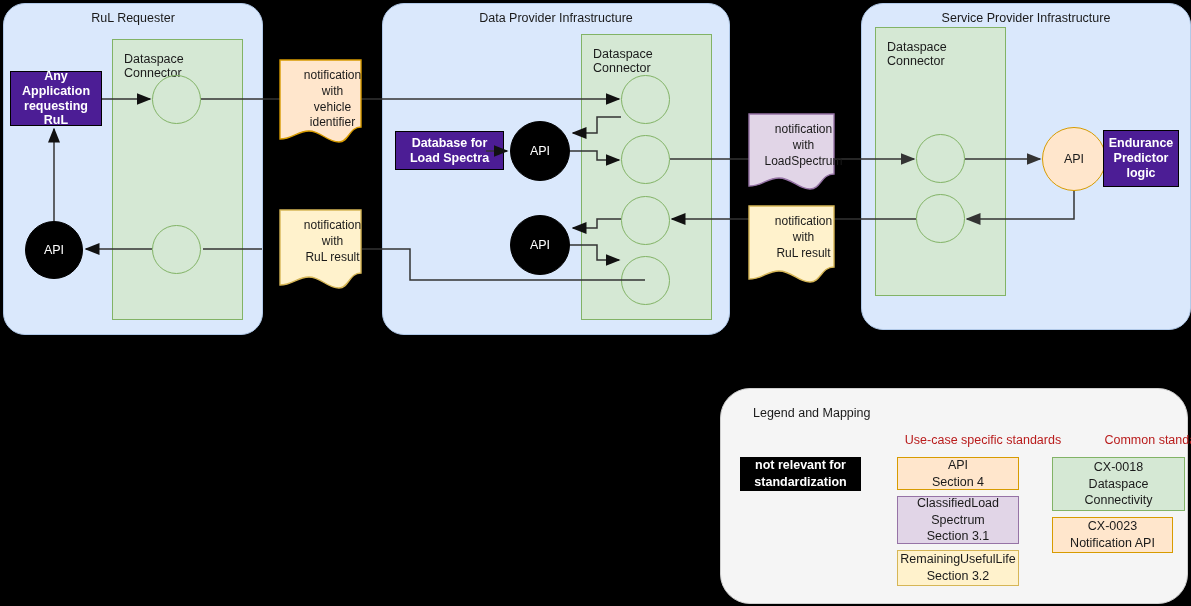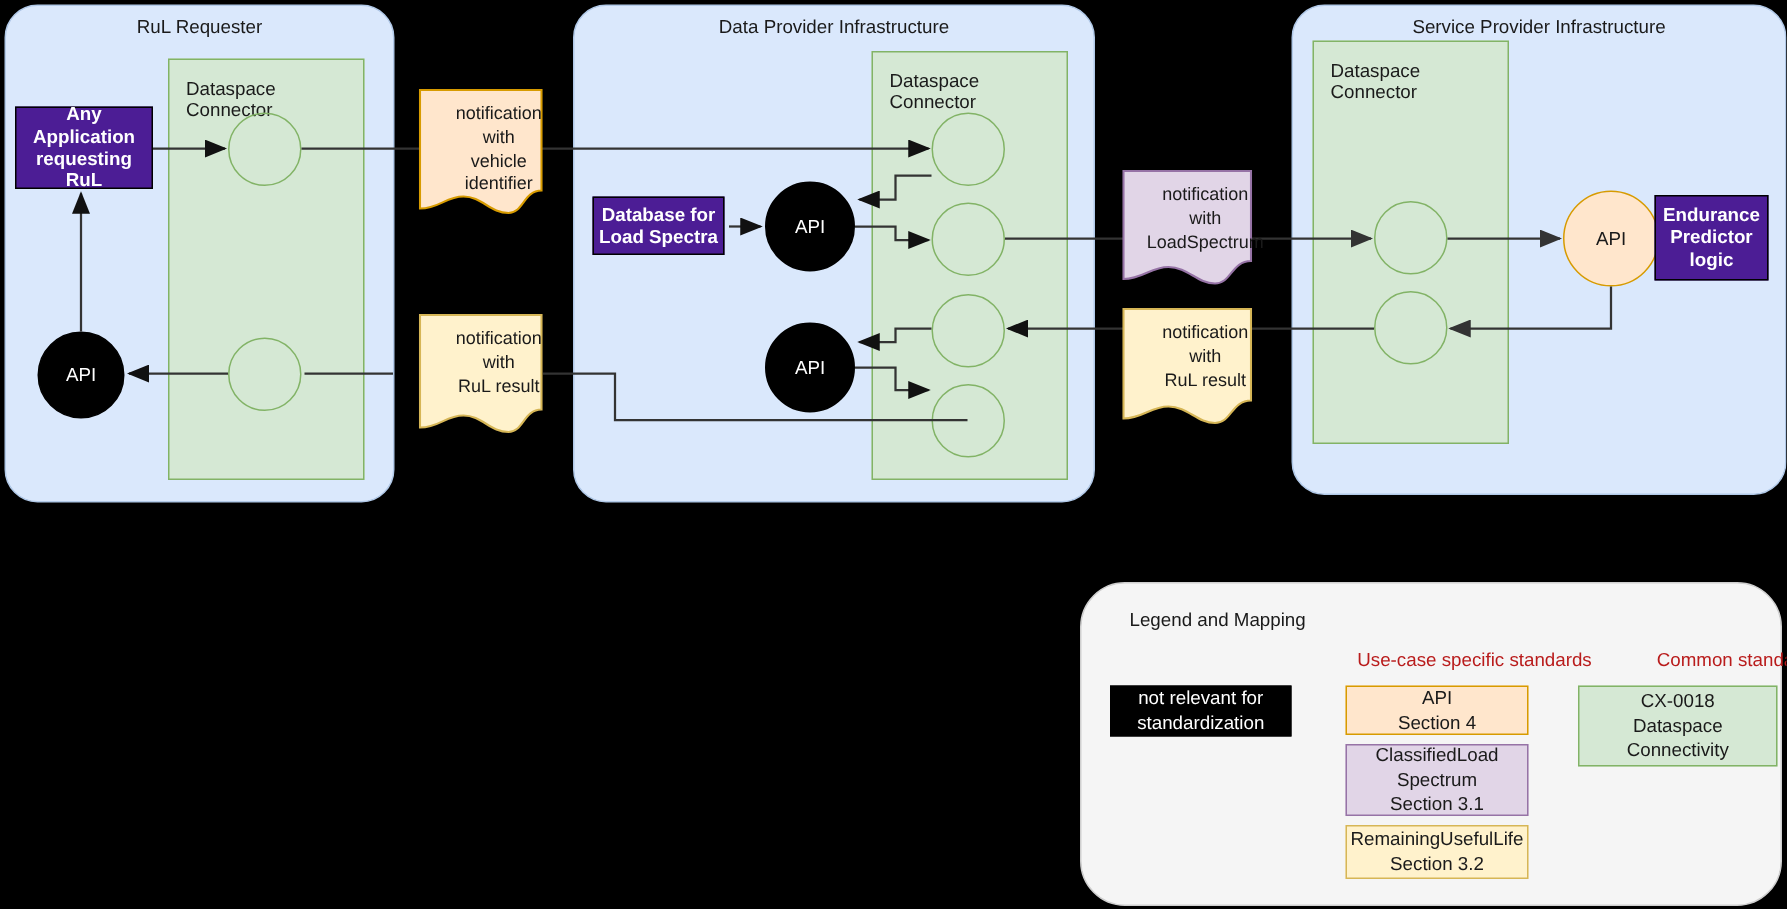--- a/index.html
+++ b/index.html
@@ -36,21 +36,21 @@
   
   .lines{position:absolute;left:0;top:0;pointer-events:none;}
 
   
   .legend{background:#f5f5f5;border:1px solid #cfcfcf;border-radius:30px;}
   .legend-title{position:absolute;left:32px;top:17px;font-size:12.5px;color:#1a1a1a;}
   .legend-head{position:absolute;font-size:12.5px;color:#b91c1c;text-align:center;}
   .chip{position:absolute;box-sizing:border-box;display:flex;flex-direction:column;
         align-items:center;justify-content:center;text-align:center;
         font-size:12.5px;line-height:1.33;color:#1a1a1a;}
-  .chip.black{background:#000;color:#fff;border:1px solid #000;font-weight:normal;}
+  .chip.black{background:#000;color:#fff;border:1px solid #000;font-weight:bold;}
   .chip.orange{background:#ffe6cc;border:1px solid #d79b00;}
   .chip.purple{background:#e1d5e7;border:1px solid #9673a6;}
   .chip.yellow{background:#fff2cc;border:1px solid #d6b656;}
   .chip.green{background:#d5e8d4;border:1px solid #82b366;}
 </style>
 </head>
 <body>
 
 <div id="stage">
 
@@ -80,21 +80,21 @@
 
   <div class="abs connector" style="left:581px;top:34px;width:131px;height:286px;">
     <div class="connector-title">Dataspace Connector</div>
   </div>
 
   <div class="abs greencircle" style="left:621px;top:75px;width:49px;height:49px;"></div>
   <div class="abs greencircle" style="left:621px;top:135px;width:49px;height:49px;"></div>
   <div class="abs greencircle" style="left:621px;top:196px;width:49px;height:49px;"></div>
   <div class="abs greencircle" style="left:621px;top:256px;width:49px;height:49px;"></div>
 
-  <div class="abs blackbox" style="left:395px;top:131px;width:88px;height:39px;">
+  <div class="abs blackbox" style="left:395px;top:131px;width:109px;height:39px;">
     <div>
       <div>Database for</div>
       <div>Load Spectra</div>
     </div>
   </div>
 
   <div class="abs blackcircle" style="left:510px;top:121px;width:60px;height:60px;">API</div>
   <div class="abs blackcircle" style="left:510px;top:215px;width:60px;height:60px;">API</div>
 
   <div class="abs zone" style="left:861px;top:3px;width:330px;height:327px;">
@@ -233,15 +233,19 @@
     <div class="chip yellow" style="left:176px;top:161px;width:122px;height:36px;text-align:right;">
       <div>RemainingUsefulLife</div>
       <div>Section 3.2</div>
     </div>
 
     <div class="chip green" style="left:331px;top:68px;width:133px;height:54px;">
       <div>CX-0018</div>
       <div>Dataspace</div>
       <div>Connectivity</div>
     </div>
+    <div class="chip orange" style="left:331px;top:128px;width:121px;height:36px;">
+      <div>CX-0023</div>
+      <div>Notification API</div>
+    </div>
   </div>
 
 </div>
 
 </body></html>

